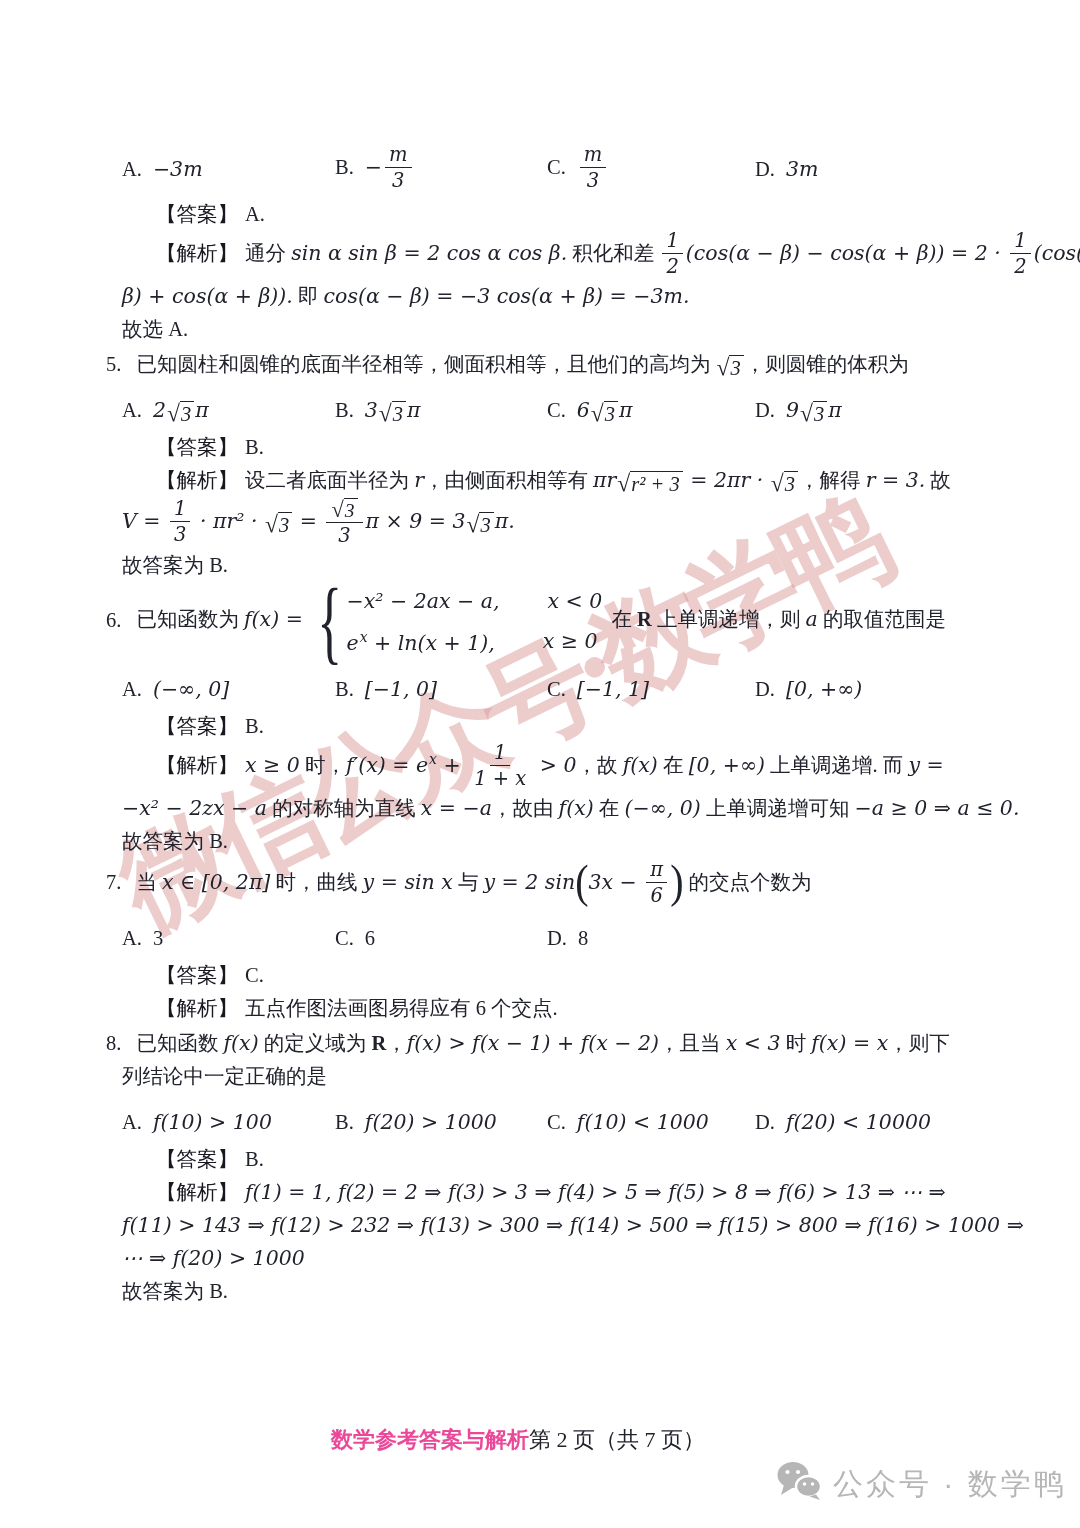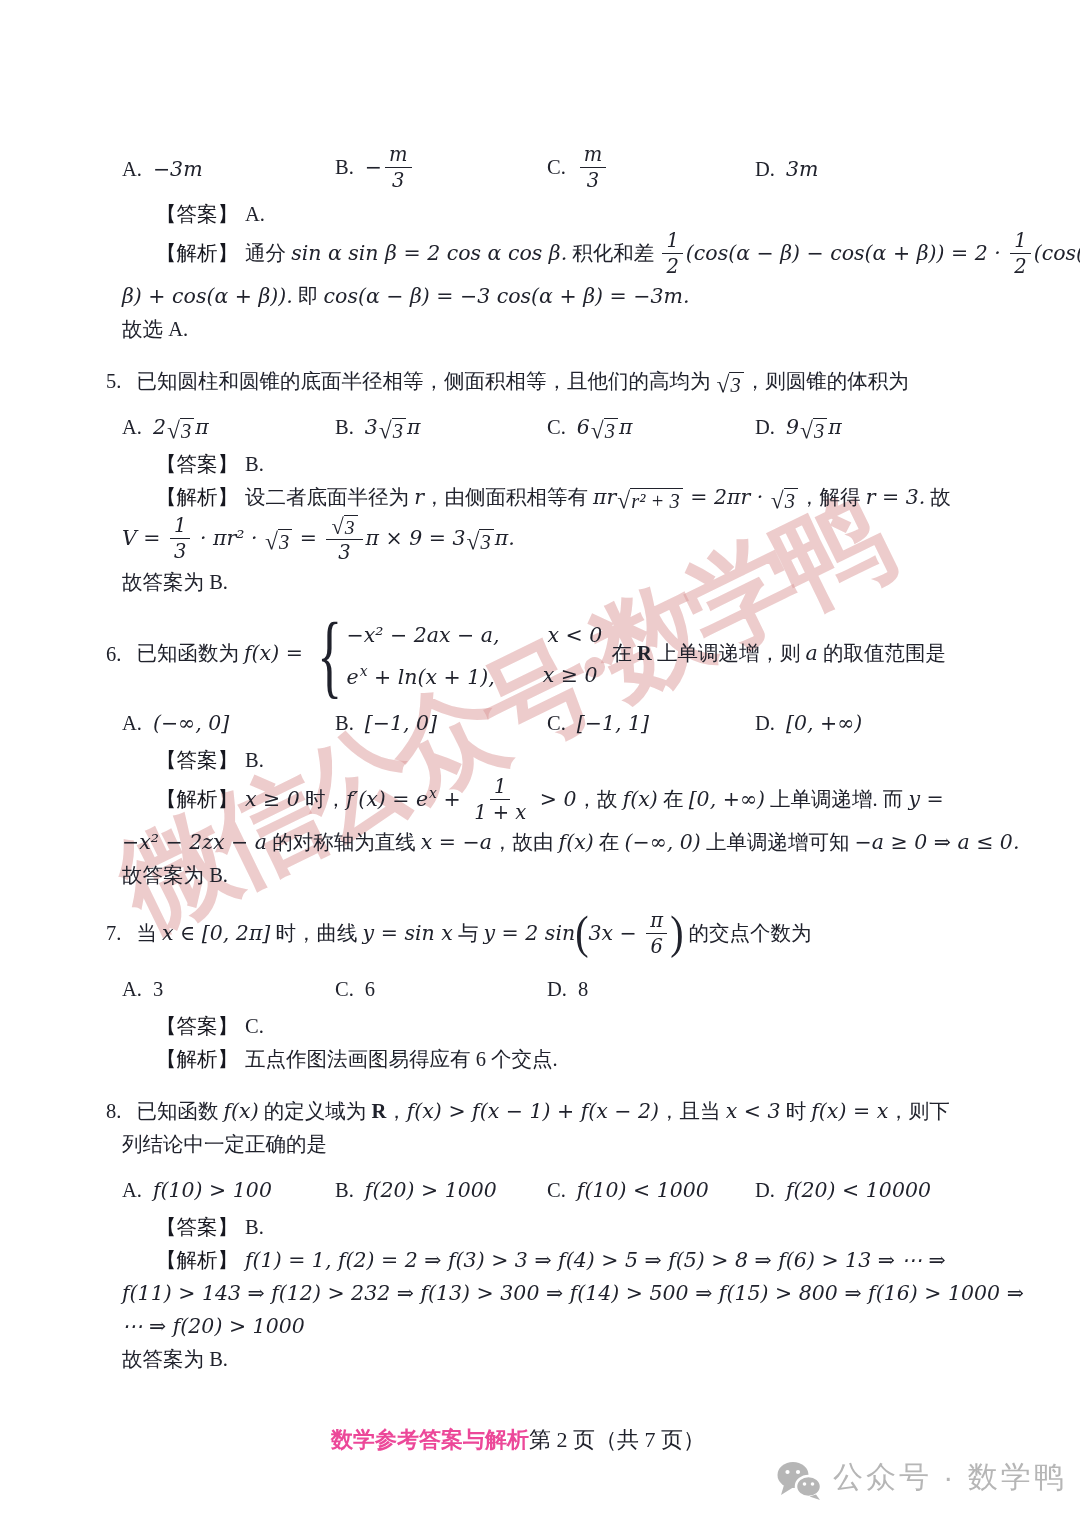--- a/index.html
+++ b/index.html
@@ -4,21 +4,21 @@
 <style>
   html,body{margin:0;padding:0}
   body{
     width:1080px;height:1528px;position:relative;overflow:hidden;
     background:#ffffff;color:#20222c;
     font-family:"Liberation Serif","DejaVu Serif",serif;
     font-size:20.5px;line-height:33px;
   }
   .content{position:absolute;left:122px;top:132px;width:828px;z-index:2}
   .b{position:relative;white-space:nowrap;margin:0}
-  .b-question{margin-top:19px}
+  .b-question{margin-top:2px}
   .b-options{display:grid;grid-template-columns:213px 212px 208px auto;align-items:center;margin-top:13px;margin-bottom:4px}
   .b-answer,.b-explain{margin-left:34px}
   .qlabel{display:inline-block;margin-left:-16px;margin-right:15px}
   .olabel{margin-right:11px}
   .opt{white-space:nowrap}
   .seg-t{}
   .seg-m{font-family:"DejaVu Serif",serif;font-style:italic}
   .seg-bold{font-weight:800}
   .seg-hdr{font-weight:400;margin-right:7px;color:#16171f}
   .seg-sup{font-family:"DejaVu Serif",serif;font-style:italic;font-size:.68em;vertical-align:.55em;margin-left:1px}
@@ -35,21 +35,21 @@
   .cases .crow{display:flex;gap:48px;line-height:1.2}
   .watermark{
     position:absolute;left:128px;top:878px;z-index:1;pointer-events:none;
     font-family:"DejaVu Serif",serif;font-weight:700;white-space:nowrap;
     font-size:110px;letter-spacing:-10px;color:rgba(219,154,154,.5);
     transform:rotate(-26deg);transform-origin:0 50%;
   }
   .footer{position:absolute;left:0;top:1423px;width:1080px;text-align:center;z-index:2;font-size:22px;transform:translateX(-22px);white-space:nowrap}
   .footer .ft-title{font-weight:900;color:#ec4899}
   .footer .ft-page{}
-  .badge{position:absolute;left:776px;top:1460px;z-index:2;display:flex;align-items:flex-start;gap:11px;color:#b6b6b6;font-size:30px;letter-spacing:3px;font-family:"Liberation Sans","DejaVu Sans",sans-serif}
+  .badge{position:absolute;left:776px;top:1460px;z-index:2;display:flex;align-items:flex-end;gap:11px;color:#b6b6b6;font-size:30px;letter-spacing:3px;font-family:"Liberation Sans","DejaVu Sans",sans-serif}
   .badge svg{display:block}
 </style>
 </head>
 <body>
 
 <div class="watermark">微信公众号·数学鸭</div>
 
 <div class="content" id="doc-content">
     <div class="b b-options">
       <div class="opt"><span class="olabel">A.</span><span class="seg-m">−3m</span></div>

